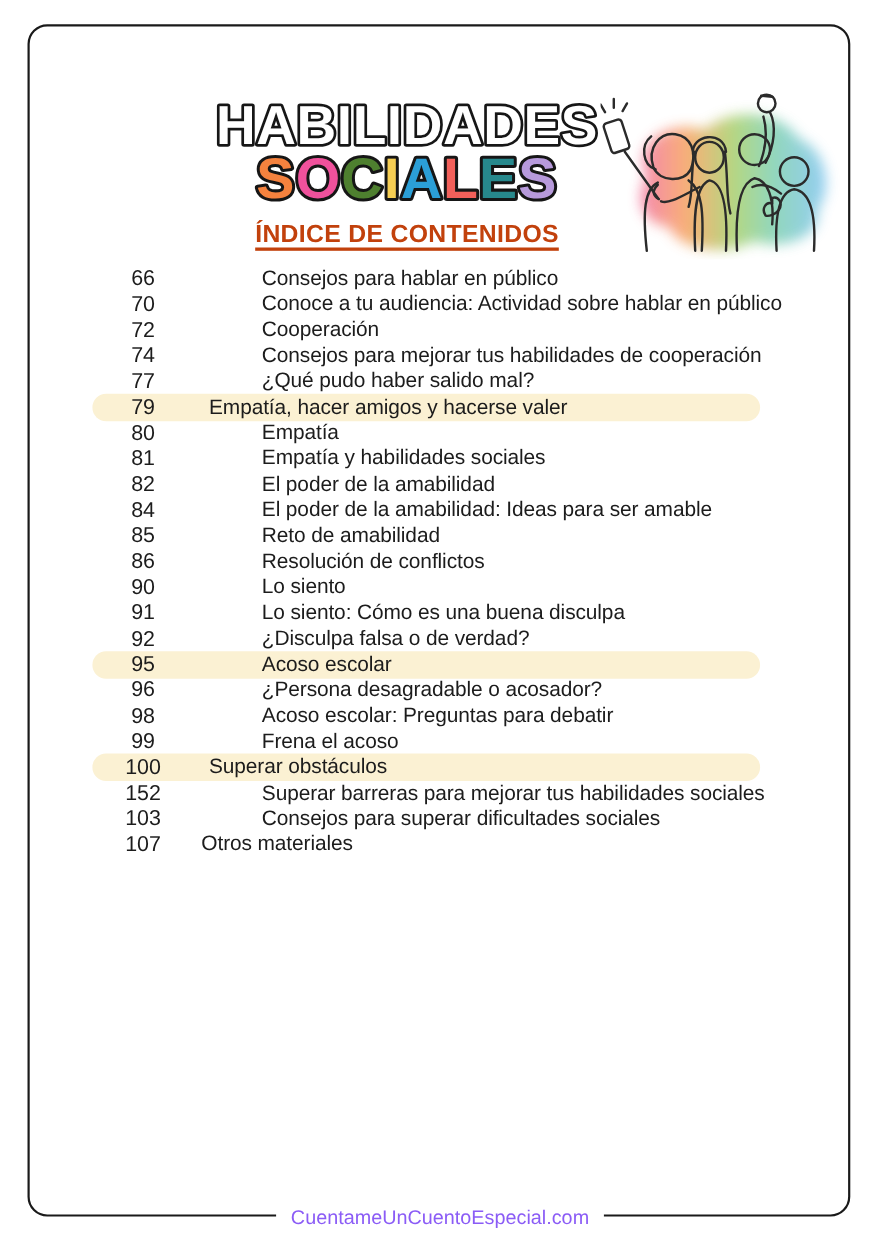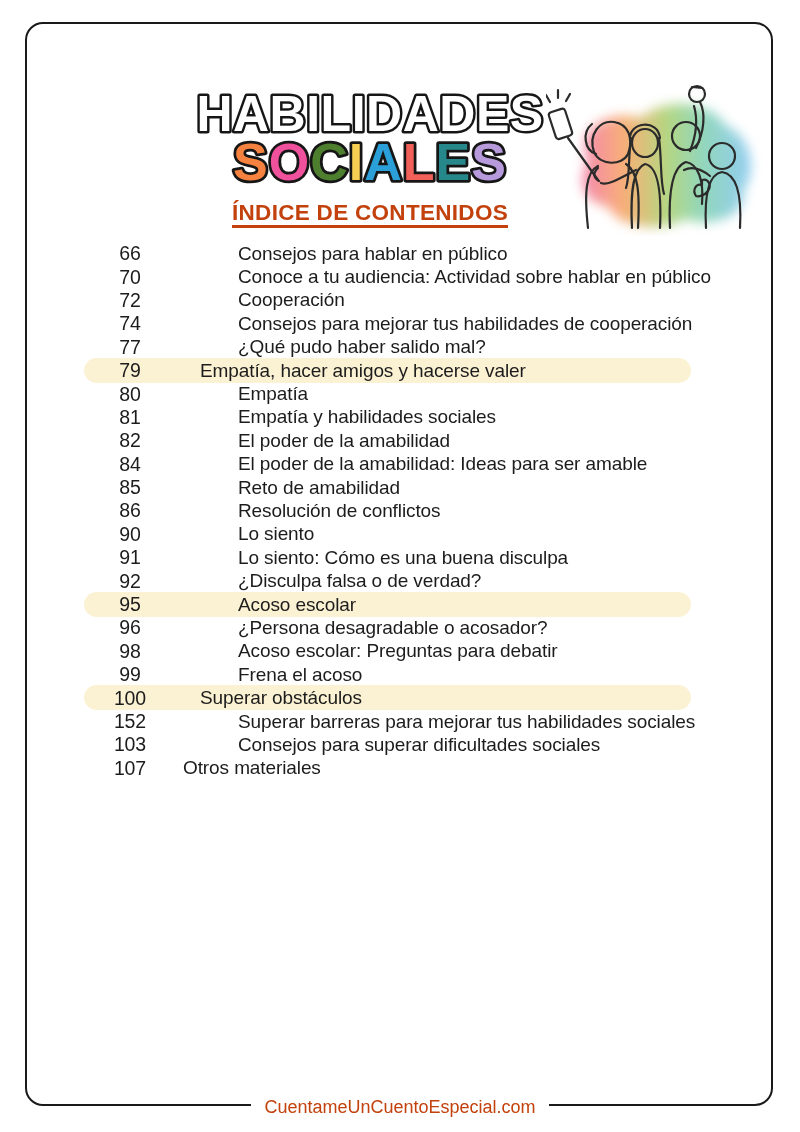--- a/index.html
+++ b/index.html
@@ -23,30 +23,30 @@
   .illus{position:absolute;left:546px;top:76px;z-index:2;}
   
   .toc{position:absolute;left:0;top:242px;width:728px;z-index:2;}
   .row{
     position:relative;z-index:0;display:flex;align-items:center;
     height:23.4px;padding-left:104px;font-size:19px;letter-spacing:-.1px;
   }
   .row .num{flex:0 0 52px;text-align:center;font-size:19.5px;}
   .row .title{white-space:nowrap;}
   .row.lvl-item    .title{margin-left:82px;}
-  .row.lvl-section .title{margin-left:44px;}
+  .row.lvl-section .title{margin-left:34px;}
   .row.lvl-other   .title{margin-left:27px;}
   .row.hl::before{
     content:"";position:absolute;left:84px;top:-1px;width:607px;height:25px;
     background:var(--hl,#FBF1D3);border-radius:12.5px;z-index:-1;
   }
   
   .footer{
     position:absolute;left:0;top:1095px;width:800px;text-align:center;z-index:3;
-    font-size:18px;color:#c2410c;line-height:24px;
+    font-size:18px;color:#8b5cf6;line-height:24px;
   }
   .footer span{background:#ffffff;padding:0 13px;}
 </style>
 </head>
 <body style="--hl: #FBF1D3; --border: #1a1a1a;">
 
 <div class="page">
   <div class="page-border"></div>
 
   <div class="header">

